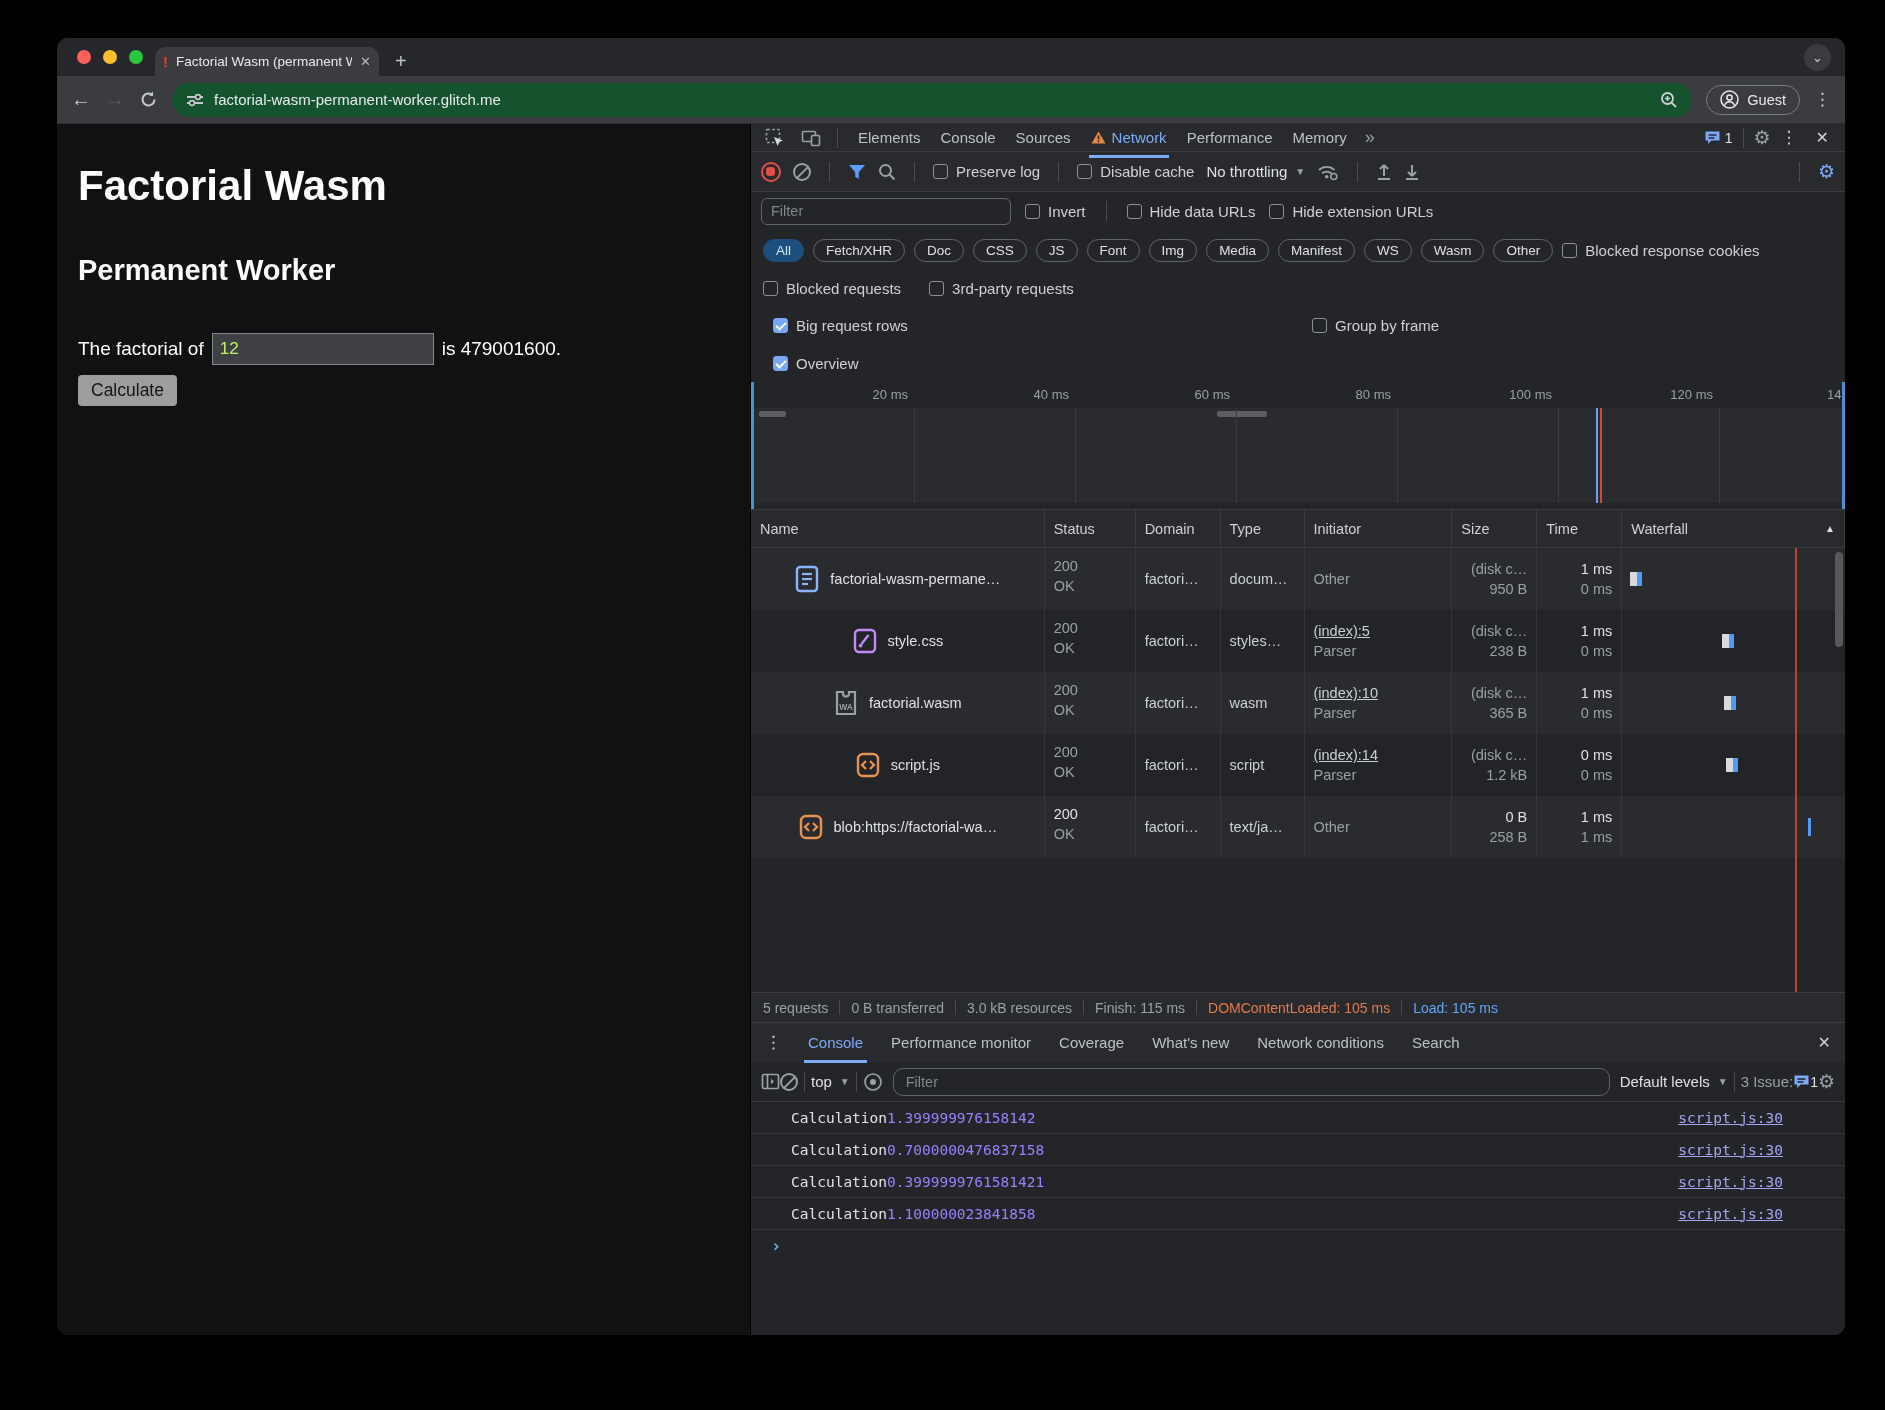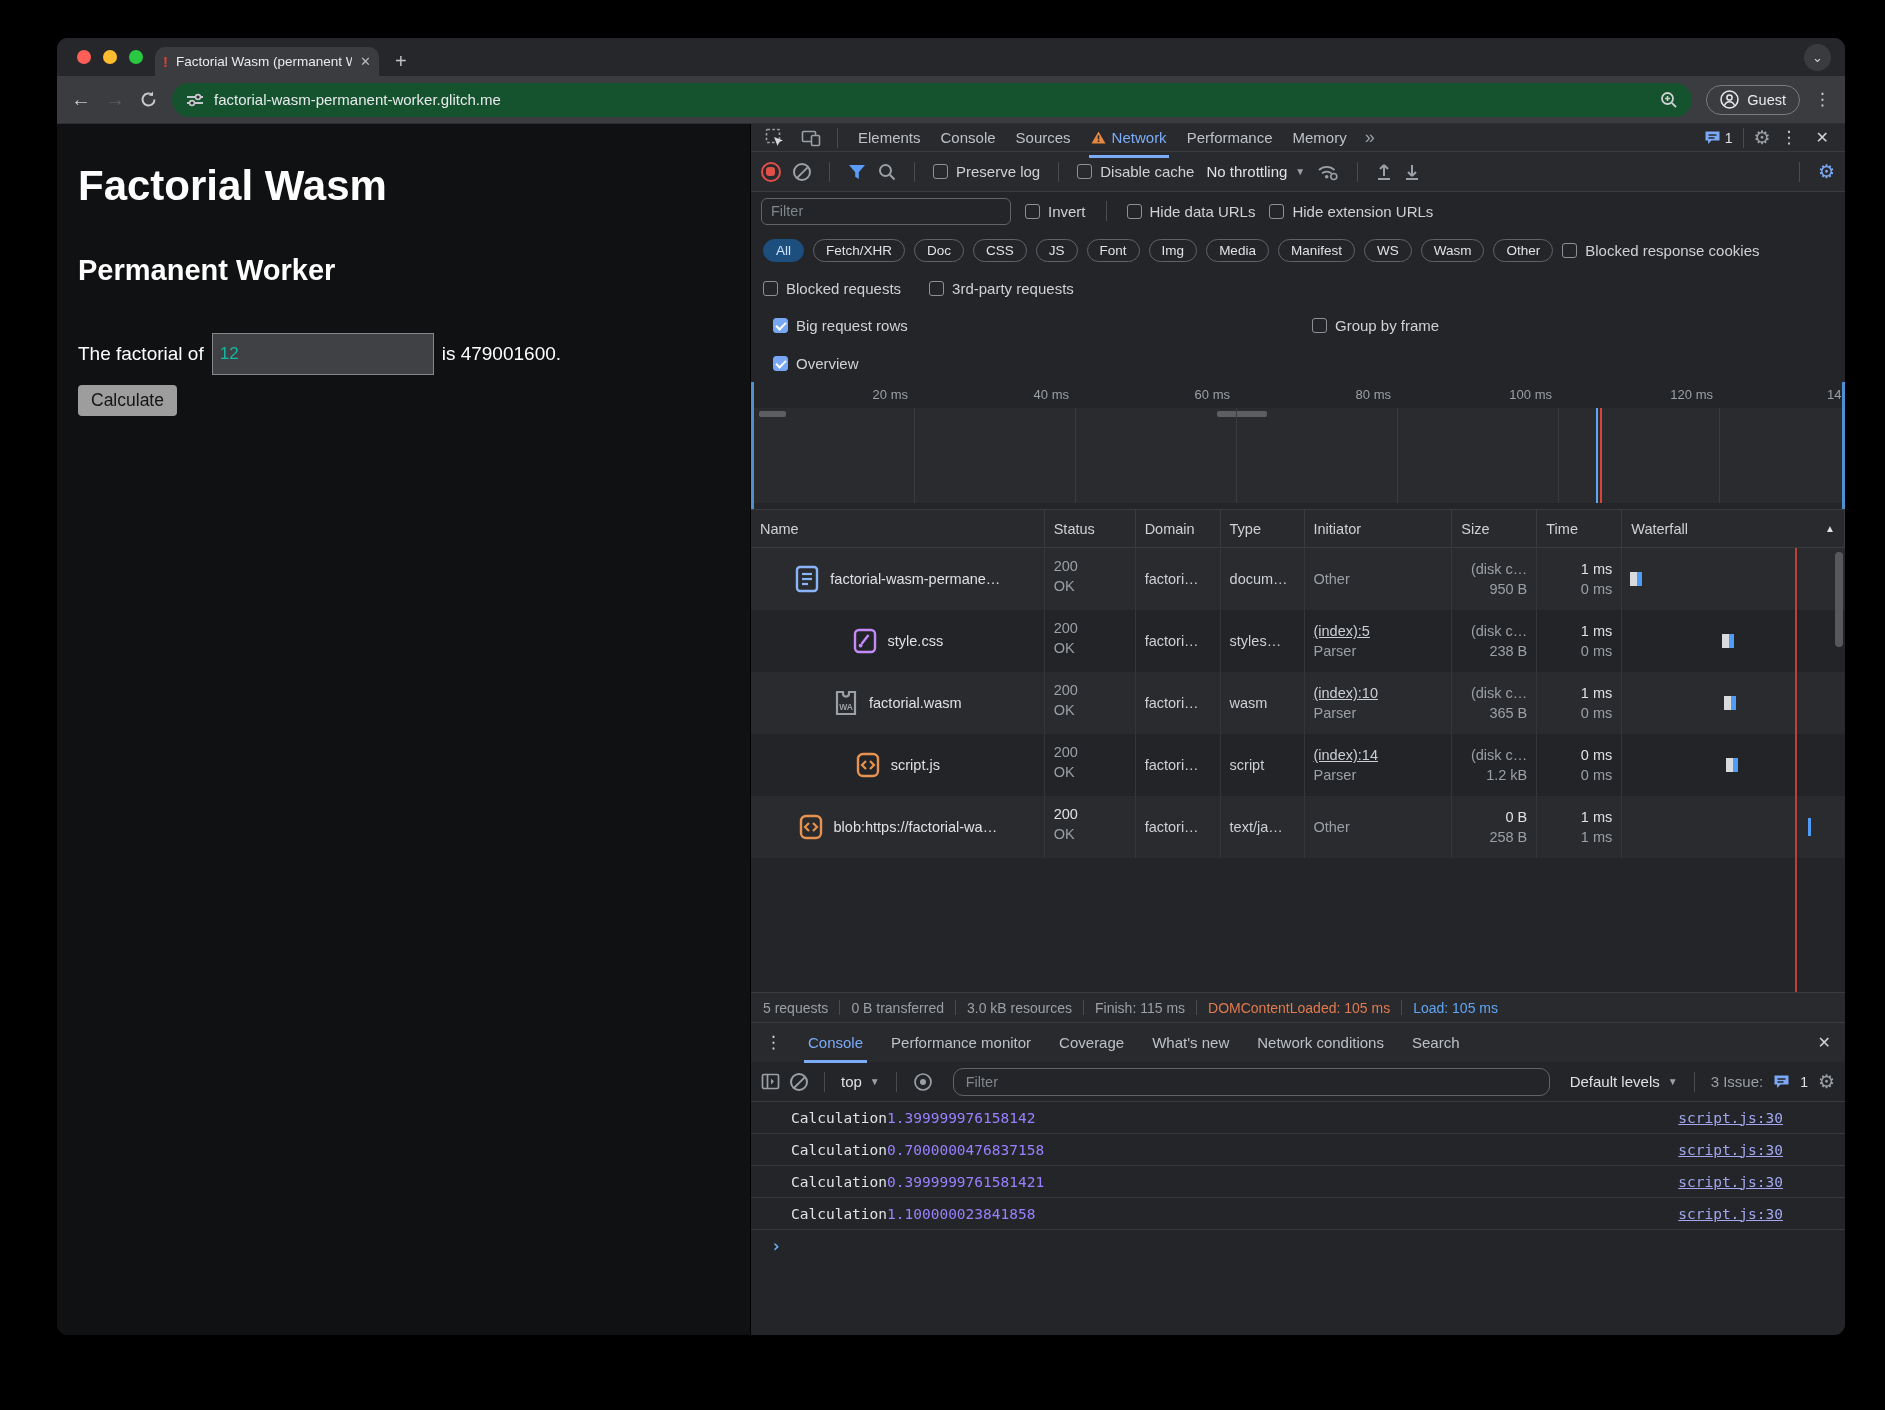--- a/index.html
+++ b/index.html
@@ -30,22 +30,22 @@
   .url-text { color:#e8eaed; font-size:15px; flex:1; }
   .guest { height:30px; border:1px solid #777a7e; border-radius:16px; display:flex; align-items:center;
            gap:8px; padding:0 13px; color:#e8eaed; font-size:14.5px;justify-content:center; }
   .kebab { color:#cfd1d4; font-size:17px; letter-spacing:0; }
   
   .content { flex:1; display:flex; min-height:0; }
   .pagearea { width:693px; flex:none; background:#101113; color:#fff; padding:36px 0 0 21px; }
   .pagearea h1 { font-size:42px; line-height:52px; font-weight:700; }
   .pagearea h2 { font-size:29px; margin-top:42px; font-weight:700; }
   .factline { margin-top:46px; font-size:19px; display:flex; align-items:center; gap:8px; }
-  .factline input { width:222px; height:42px; background:#3f4144; border:1px solid #85878a;
-                    color:#14b8a6; font-size:17px; padding:0 7px; font-family:"Liberation Sans",sans-serif; }
+  .factline input { width:222px; height:32px; background:#3f4144; border:1px solid #85878a;
+                    color:#bef264; font-size:17px; padding:0 7px; font-family:"Liberation Sans",sans-serif; }
   .calc { margin-top:10px; background:#9d9d9d; color:#151515; border:none; border-radius:4px;
           font-size:17.5px; padding:5px 13px; font-family:"Liberation Sans",sans-serif; display:inline-block; }
   
   .devtools { flex:1; background:#242528; border-left:1px solid #000; display:flex; flex-direction:column;
               color:#cfd1d4; font-size:15px; min-width:0; }
   .dt-tabbar { height:28px; flex:none; background:#292a2d; border-bottom:1px solid #3a3b3e;
                display:flex; align-items:center; padding:0 8px; gap:4px; }
   .dt-tab { padding:0 10px; height:40px; display:flex; align-items:center; gap:6px; color:#bdc1c6; position:relative; }
   .dt-tab.active { color:#7cacf8; }
   .dt-tab.active::after { content:""; position:absolute; left:8px; right:8px; bottom:0; height:3px; background:#7cacf8; }
@@ -118,21 +118,21 @@
   
   .summary { height:30px; flex:none; background:#292a2d; border-top:1px solid #3a3b3e;
              display:flex; align-items:center; padding:0 12px; font-size:14px; color:#9aa0a6; }
   .summary .pipe { width:1px; height:15px; background:#4a4b4e; margin:0 11px; }
   
   .drawer-tabs { height:40px; flex:none; background:#292a2d; border-top:1px solid #3a3b3e;
                  display:flex; align-items:center; padding:0 6px; gap:4px; }
   .dr-tab { padding:0 14px; height:40px; display:flex; align-items:center; color:#bdc1c6; position:relative; }
   .dr-tab.active { color:#7cacf8; }
   .dr-tab.active::after { content:""; position:absolute; left:10px; right:10px; bottom:0; height:3px; background:#7cacf8; }
-  .con-toolbar { height:40px; flex:none; display:flex; align-items:center; padding:0 10px; gap:10px;
+  .con-toolbar { height:40px; flex:none; display:flex; align-items:center; padding:0 10px; 
                  border-bottom:1px solid #3a3b3e; background:#242528; }
   .con-filter { flex:1; height:28px; border:1px solid #5f6368; border-radius:10px; background:transparent;
                 color:#dfe1e5; padding:0 12px; font-size:14.5px; margin:0 10px; font-family:"Liberation Sans",sans-serif; }
   .con-filter::placeholder { color:#7f868c; }
   .console { height:233px; flex:none; font-family:"DejaVu Sans Mono", monospace; font-size:14.5px; }
   .msg { height:32px; display:flex; align-items:center; padding:0 62px 0 40px; border-bottom:1px solid #37383c; }
   .msg .mlabel { color:#dfe1e5; }
   .msg .mval { }
   .msg .msrc { margin-left:auto; text-decoration:underline; }
   .prompt { height:32px; display:flex; align-items:center; padding:0 0 0 20px; color:#6cb2f8;

